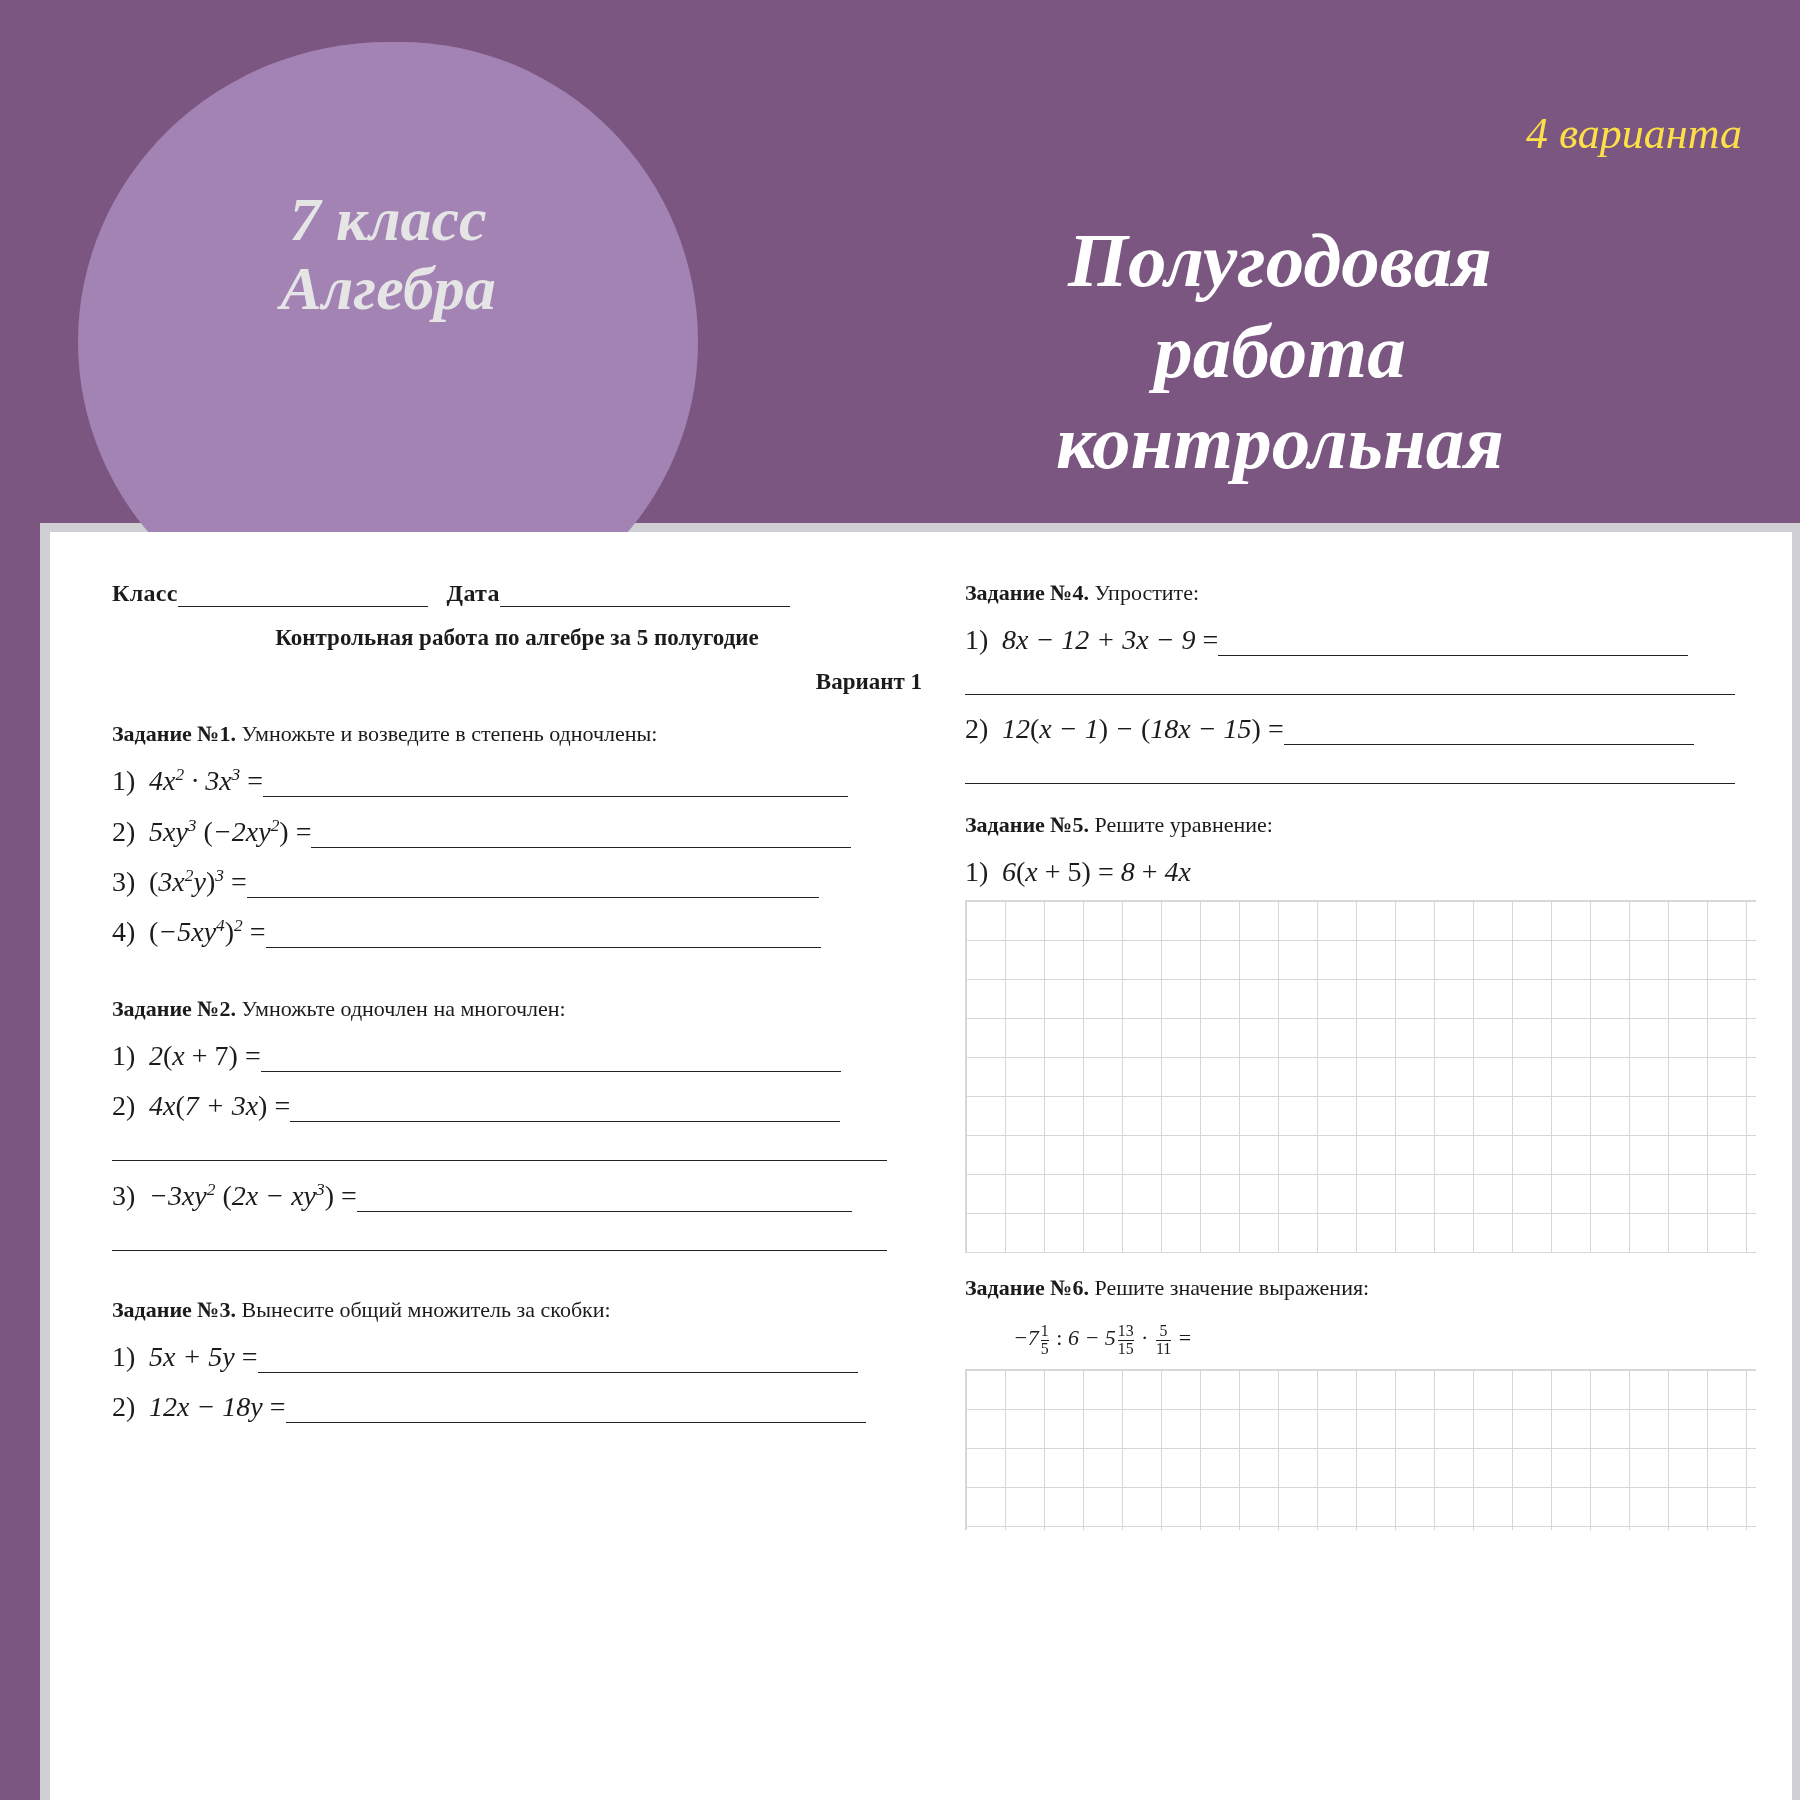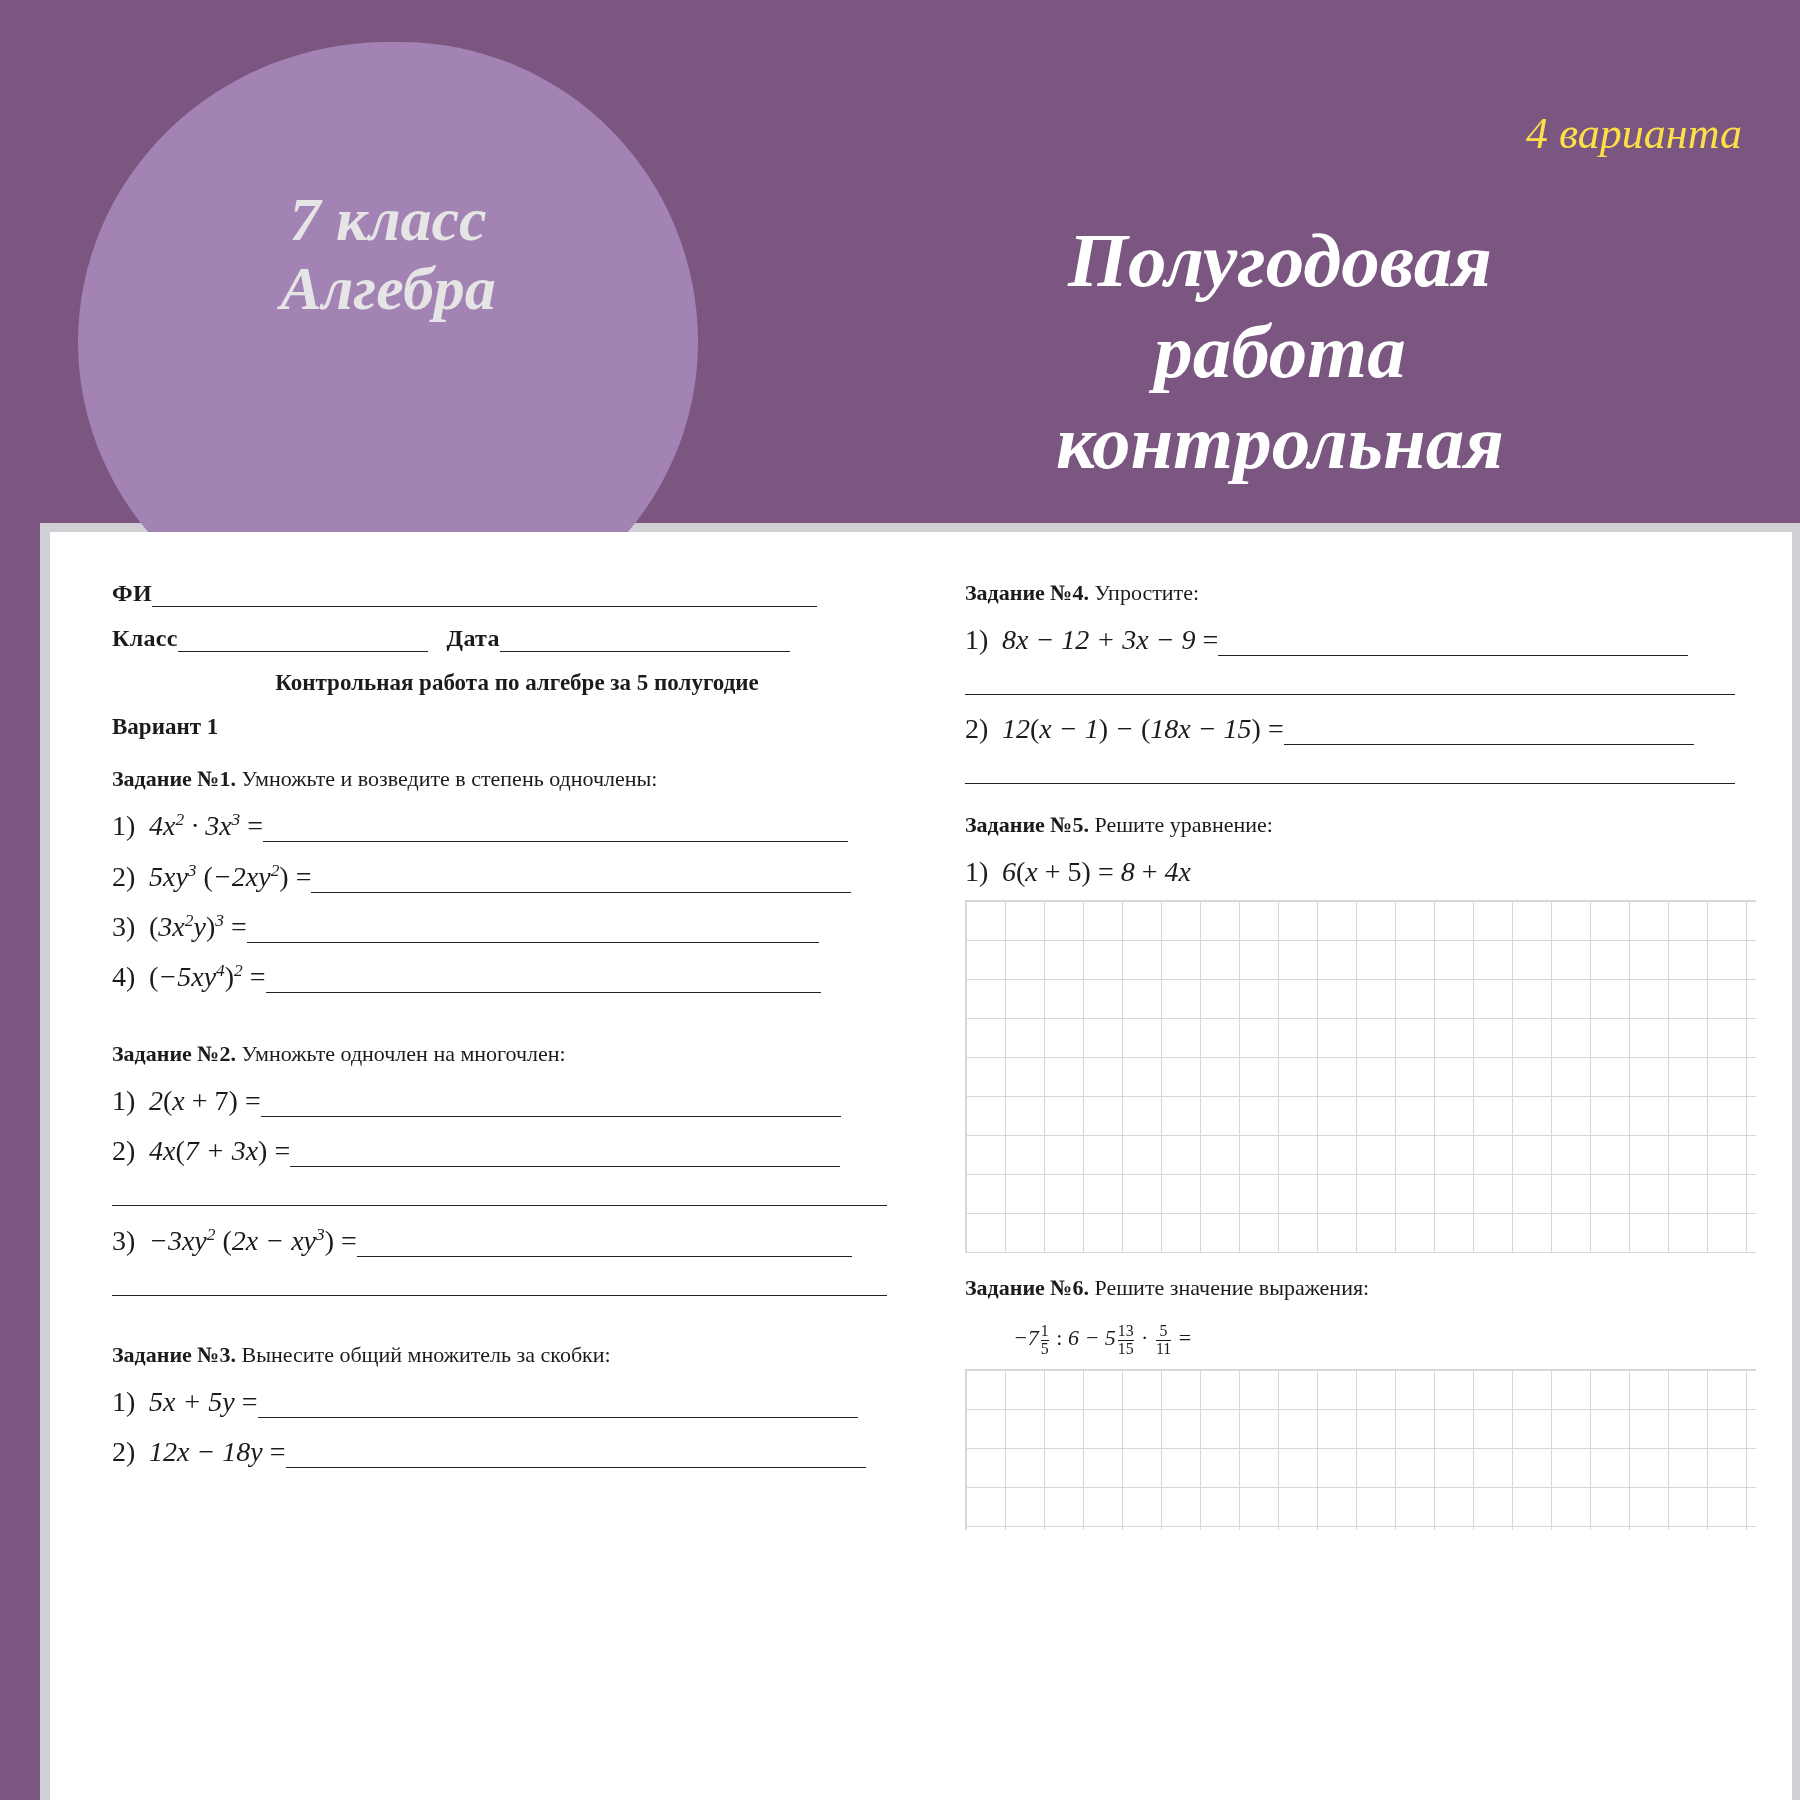--- a/index.html
+++ b/index.html
@@ -109,21 +109,21 @@
     vertical-align: bottom;
     height: 20px;
   }
   .doc-title {
     text-align: center;
     font-weight: bold;
     font-size: 23px;
     margin: 16px 0 0 0;
   }
   .doc-variant {
-    text-align: left;
+    text-align: right;
     font-weight: bold;
     font-size: 23px;
     margin: 18px 0 8px 0;
   }
   .task-head {
     font-size: 22px;
     margin: 26px 0 6px 0;
   }
   .task-head b { font-weight: bold; }
   .task-head .plain { font-weight: normal; }
@@ -195,23 +195,20 @@
     <div>работа</div>
     <div>контрольная</div>
   </div>
 
   <div class="sheet-shadow"></div>
 
   <div class="sheet">
 
     <div class="col col-left">
 
-      <div class="id-line">
-        <span>ФИ</span><span class="rule" style="width:665px"></span>
-      </div>
 
       <div class="id-line">
         <span>Класс</span><span class="rule" style="width:250px"></span>
         &nbsp;&nbsp;<span>Дата</span><span class="rule" style="width:290px"></span>
       </div>
 
       <div class="doc-title">Контрольная работа по алгебре за 5 полугодие</div>
       <div class="doc-variant">Вариант 1</div>
 
       <div class="task-head">

